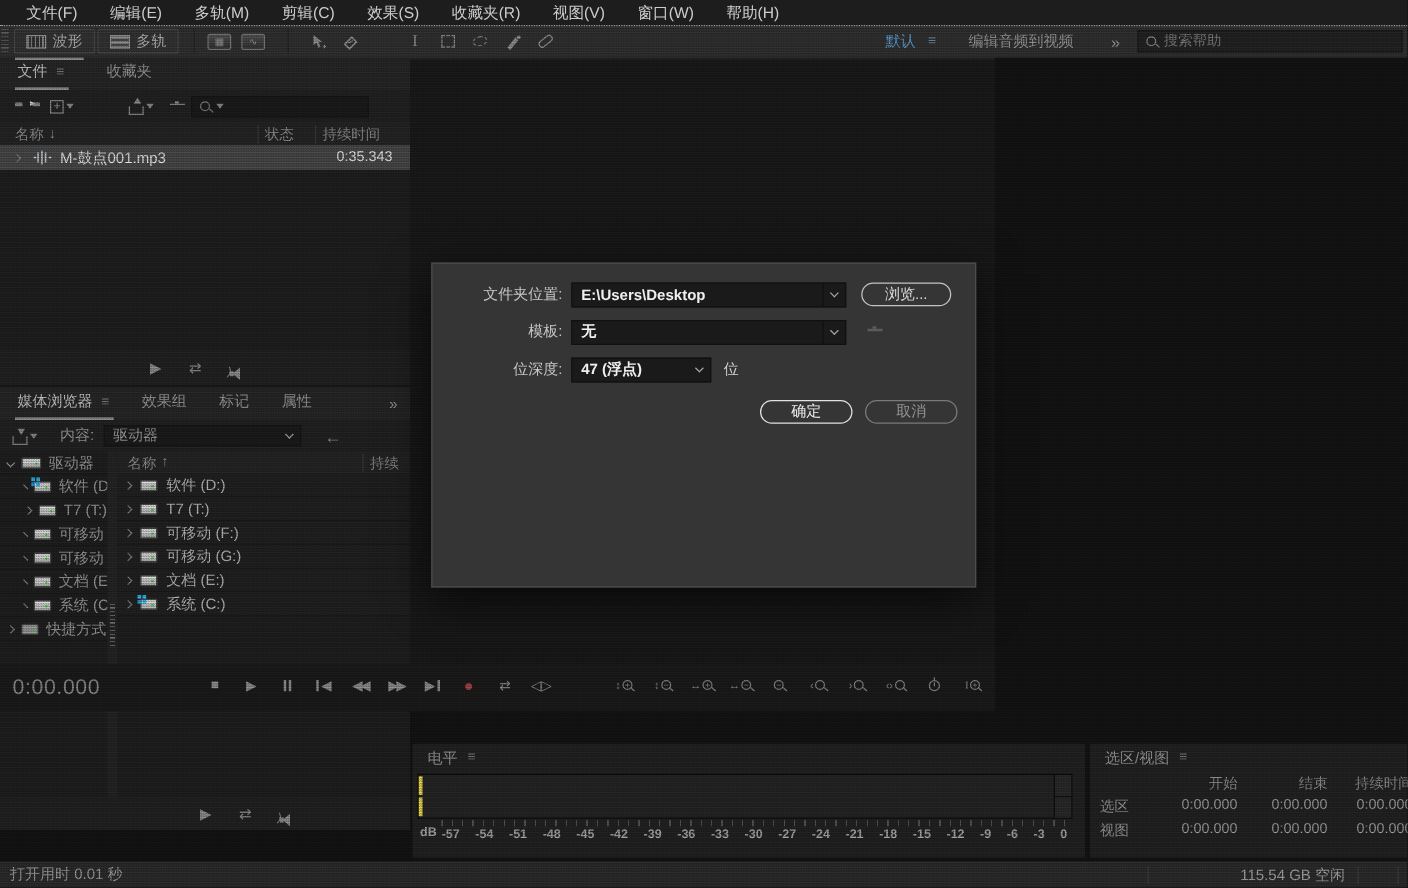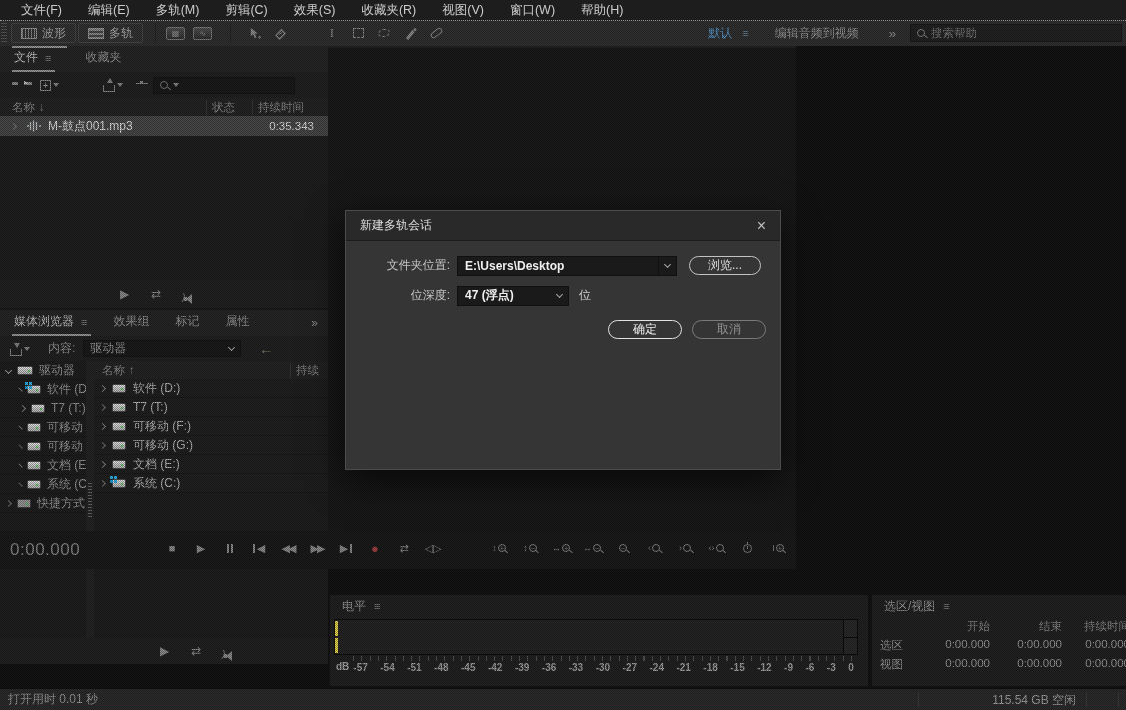--- a/index.html
+++ b/index.html
@@ -599,36 +599,42 @@
   <span class="stleft">打开用时 0.01 秒</span>
   <i class="stdiv" style="left:918px"></i>
   <span class="stright">115.54 GB 空闲</span>
   <i class="stdiv" style="left:1086px"></i>
   <i class="stdiv" style="left:1118px"></i>
 </div>
 
 <div class="dim"></div>
 
 <div class="dialog">
-  <div class="dtitle">
-    <span>新建多轨会话</span>
-    <span class="x">×</span>
-  </div>
   <div class="dbody">
     <div class="drow">
       <span class="dlab">文件夹位置:</span>
       <span class="combo" style="width:220px">
         <span class="val">E:\Users\Desktop</span>
         <span class="cbx sep">
             <i class="chv"></i>
           </span>
       </span>
       <span class="pill" style="margin-left:12px">浏览...</span>
     </div>
     <div class="drow">
+      <span class="dlab">模板:</span>
+      <span class="combo" style="width:220px">
+        <span class="val">无</span>
+        <span class="cbx sep">
+            <i class="chv"></i>
+          </span>
+      </span>
+      <span class="dtrash"><i class="trash"></i></span>
+    </div>
+    <div class="drow">
       <span class="dlab">位深度:</span>
       <span class="combo" style="width:112px">
         <span class="val">47 (浮点)</span>
         <span class="cbx">
             <i class="chv"></i>
           </span>
       </span>
       <span class="unit">位</span>
     </div>
     <div class="dbtns">

